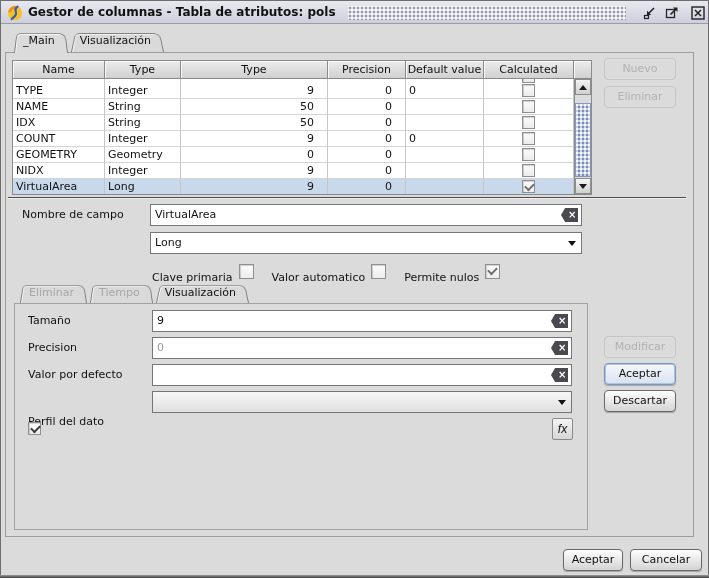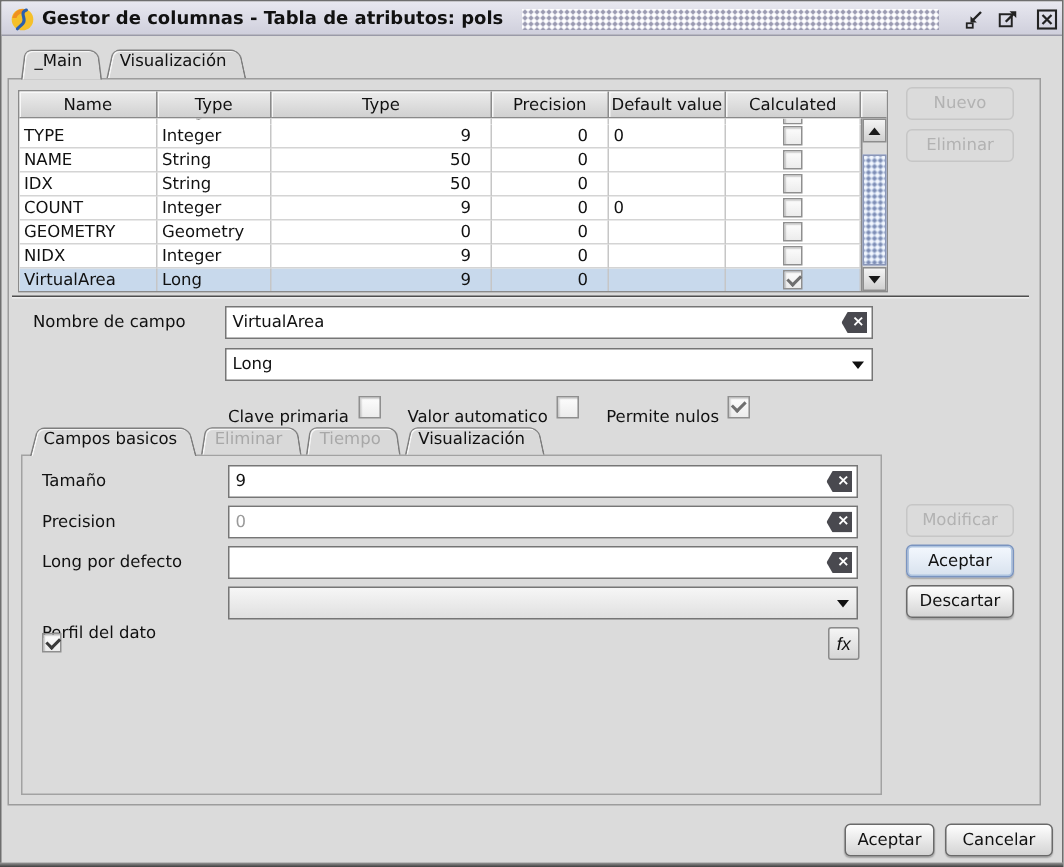--- a/index.html
+++ b/index.html
@@ -269,24 +269,20 @@
   <div class="flags">
     <span class="fl-lab">Clave primaria</span>
     <span class="cb" style="width:15px;height:15px"></span>
     <span class="fl-lab">Valor automatico</span>
     <span class="cb" style="width:15px;height:15px"></span>
     <span class="fl-lab">Permite nulos</span>
     <span class="cb checked" style="width:15px;height:15px"></span>
   </div>
 
   <div class="tabrow" style="left:20px;top:283px;height:21px;">
-    <div class="tab active" style="height:21px">
-      <span class="shape"></span>
-      <span class="lbl">Campos basicos</span>
-    </div>
     <div class="tab disabled" style="height:20px">
       <span class="shape"></span>
       <span class="lbl">Eliminar</span>
     </div>
     <div class="tab disabled" style="height:20px">
       <span class="shape"></span>
       <span class="lbl">Tiempo</span>
     </div>
     <div class="tab" style="height:20px">
       <span class="shape"></span>
@@ -301,21 +297,21 @@
     <span>9</span>
     <span class="clear-ic"></span>
   </div>
 
   <span class="lab" style="left:28px;top:337px">Precision</span>
   <div class="field" style="left:152px;top:337px;width:420px">
     <span class="dim">0</span>
     <span class="clear-ic"></span>
   </div>
 
-  <span class="lab" style="left:28px;top:364px">Long por defecto</span>
+  <span class="lab" style="left:28px;top:364px">Valor por defecto</span>
   <div class="field" style="left:152px;top:364px;width:420px">
     <span></span>
     <span class="clear-ic"></span>
   </div>
 
   <span class="lab" style="left:28px;top:411px">Perfil del dato</span>
   <div class="field combo greyed" style="left:152px;top:391px;width:420px">
     <span></span>
     <span class="carrow"></span>
   </div>

